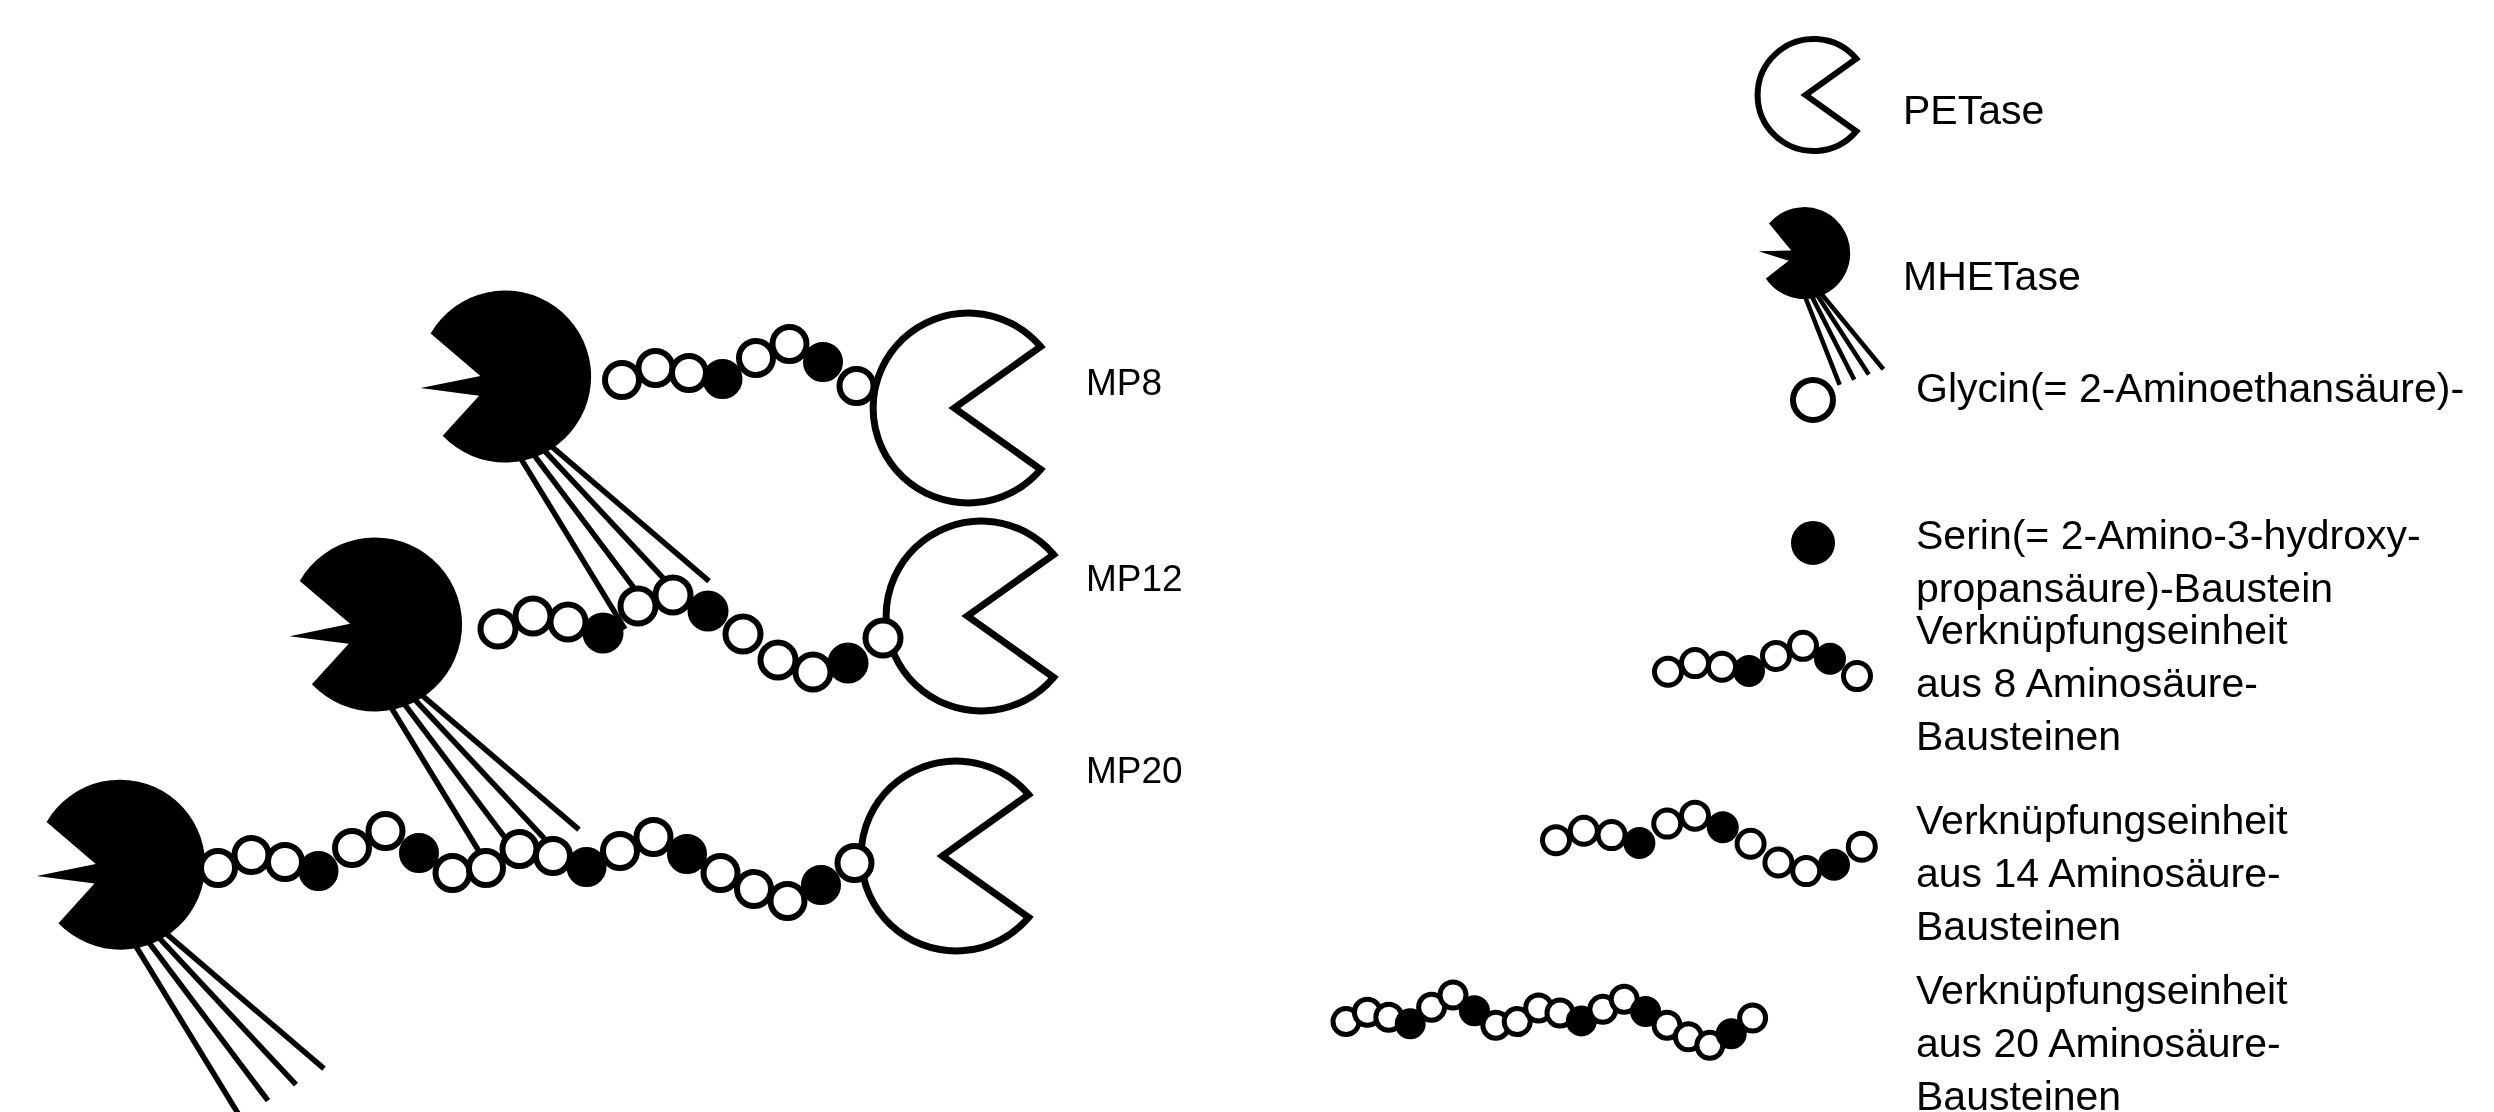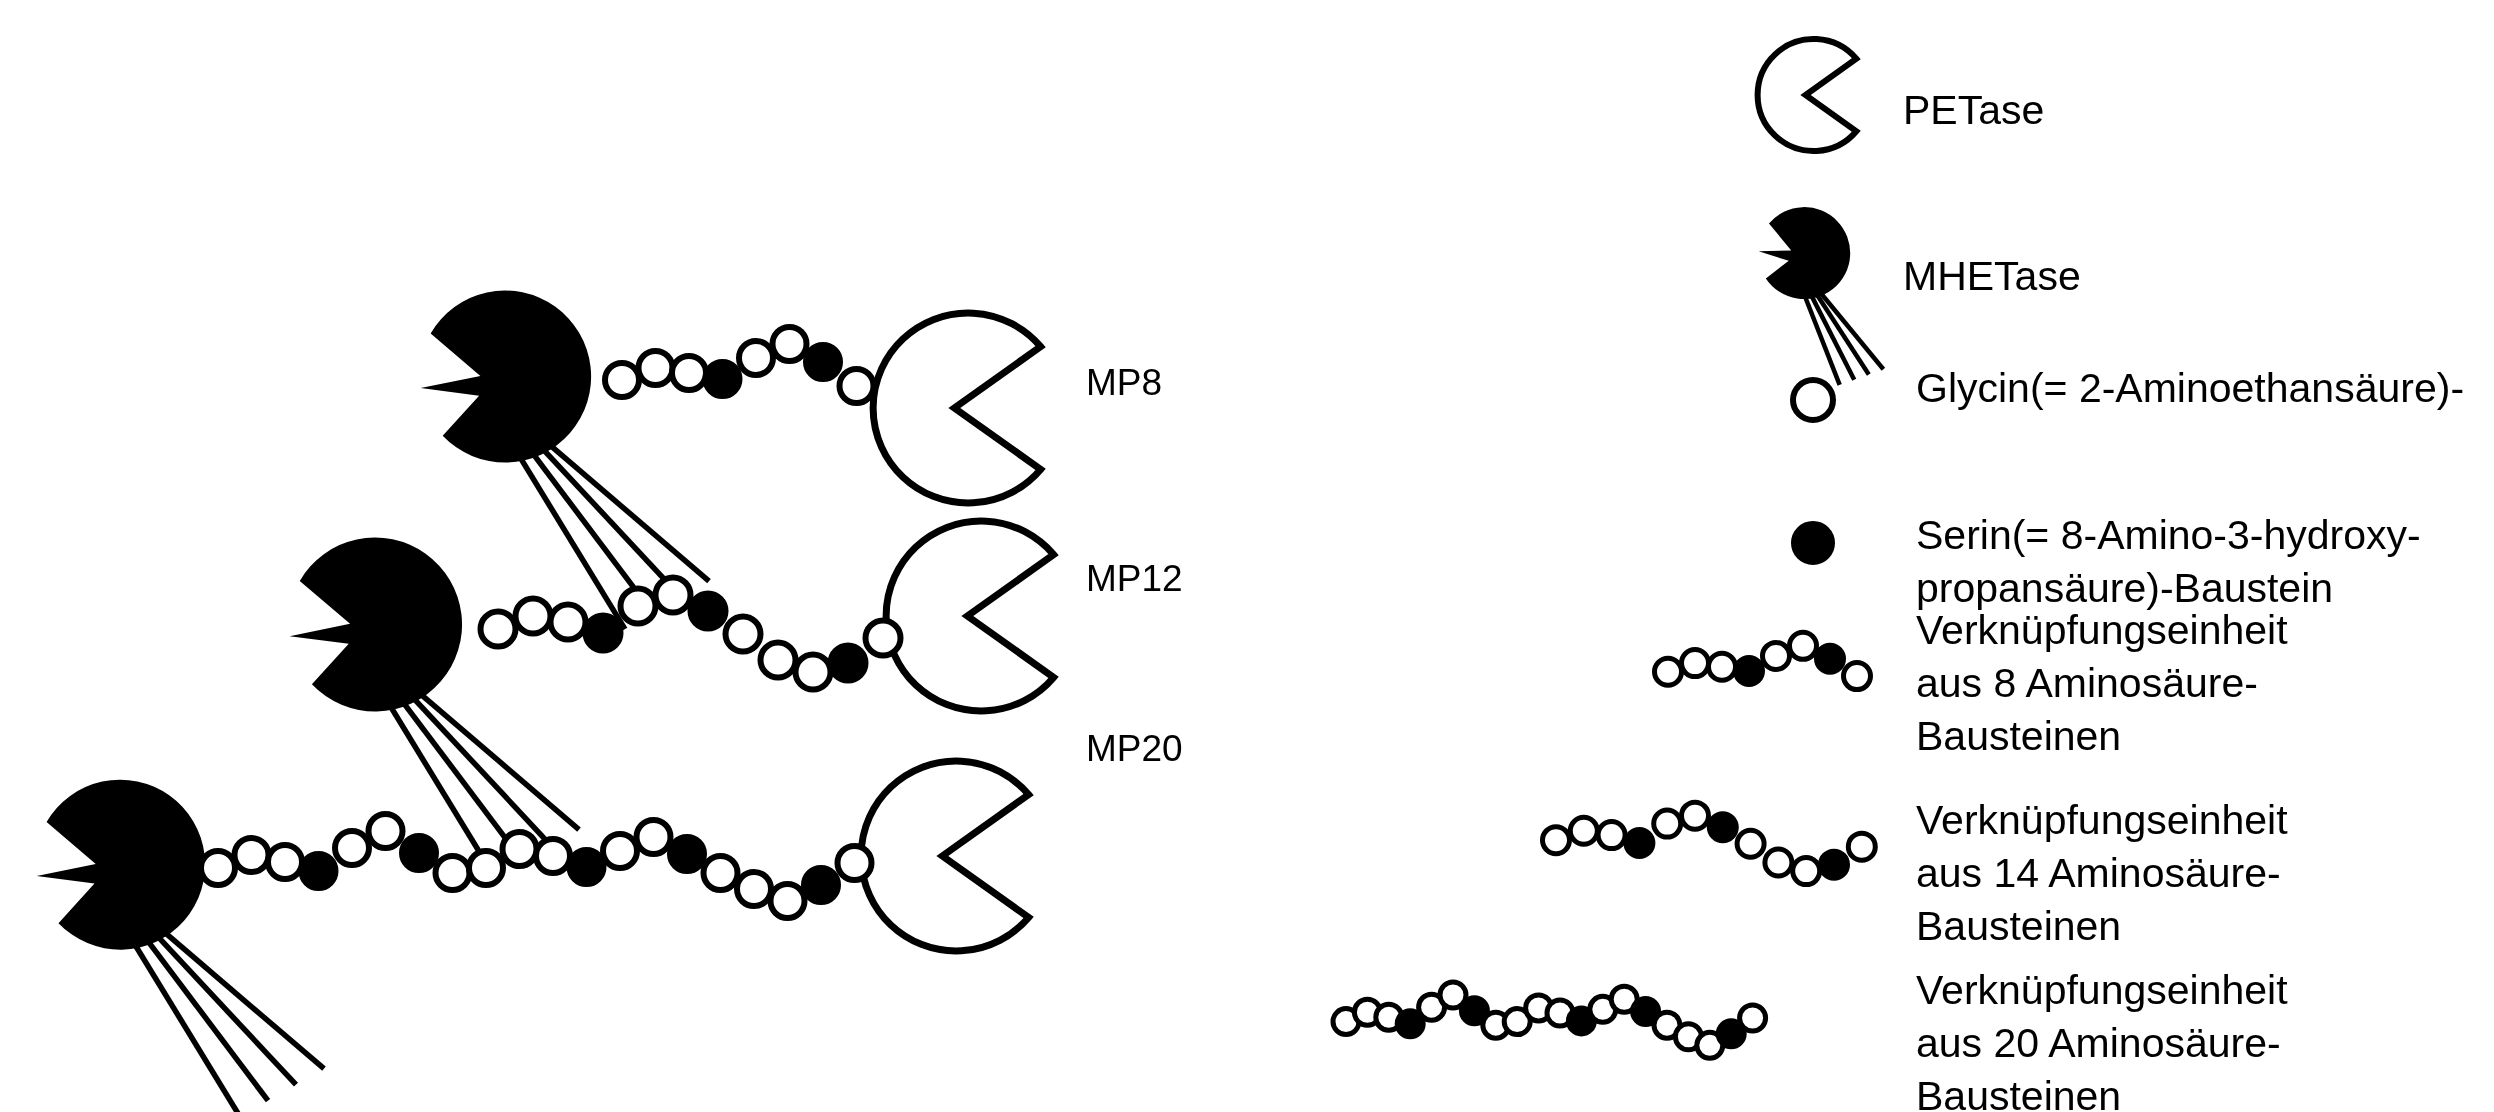--- a/index.html
+++ b/index.html
@@ -157,32 +157,32 @@
         <circle cx="1688.4" cy="1036.72" r="13" fill="#ffffff" stroke="#000000" stroke-width="5"></circle>
         <circle cx="1709.8" cy="1045.36" r="13" fill="#ffffff" stroke="#000000" stroke-width="5"></circle>
         <circle cx="1731.2" cy="1033.84" r="13" fill="#000000" stroke="#000000" stroke-width="5"></circle>
         <circle cx="1752.6" cy="1018" r="13" fill="#ffffff" stroke="#000000" stroke-width="5"></circle>
       </g>
     </svg>
 
 
   <div class="mp-label" style="top:362px">MP8</div>
   <div class="mp-label" style="top:558px">MP12</div>
-  <div class="mp-label" style="top:728px">MP20</div>
+  <div class="mp-label" style="top:750px">MP20</div>
 
   <div class="legend-text single" style="top:72px">PETase</div>
 
   <div class="legend-text single" style="top:238px">MHETase</div>
 
   <div class="legend-text" style="top:350px">
     <div>Glycin(= 2-Aminoethansäure)-</div>
   </div>
 
   <div class="legend-text" style="top:497px">
-    <div>Serin(= 8-Amino-3-hydroxy-</div>
+    <div>Serin(= 2-Amino-3-hydroxy-</div>
     <div>propansäure)-Baustein</div>
   </div>
 
   <div class="legend-text" style="top:592px">
     <div>Verknüpfungseinheit</div>
     <div>aus 8 Aminosäure-</div>
     <div>Bausteinen</div>
   </div>
 
   <div class="legend-text" style="top:782px">

